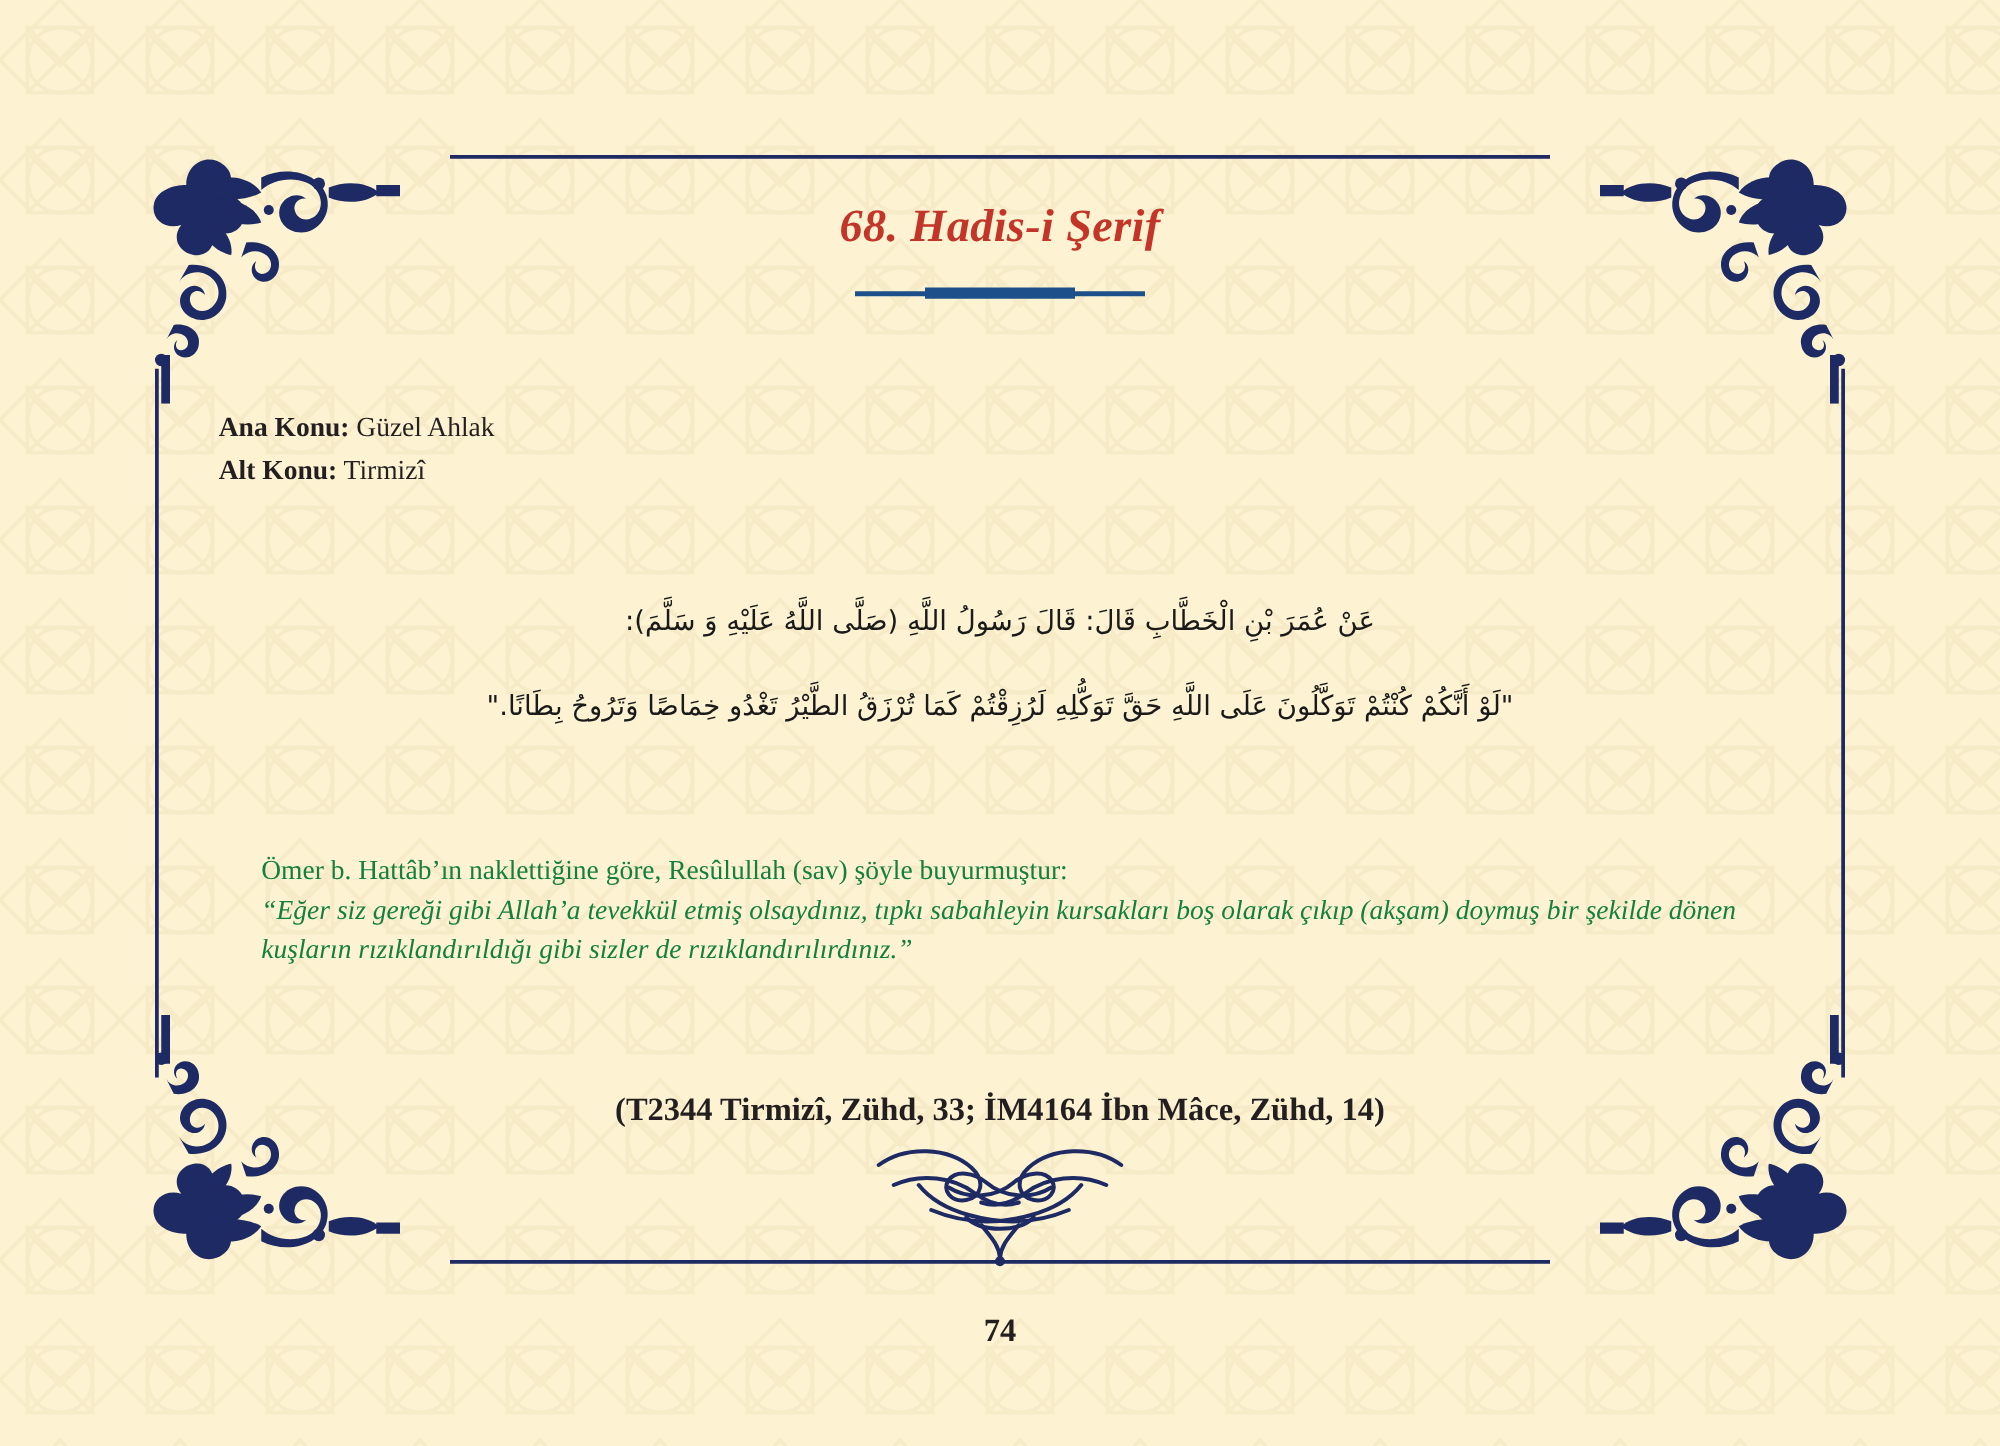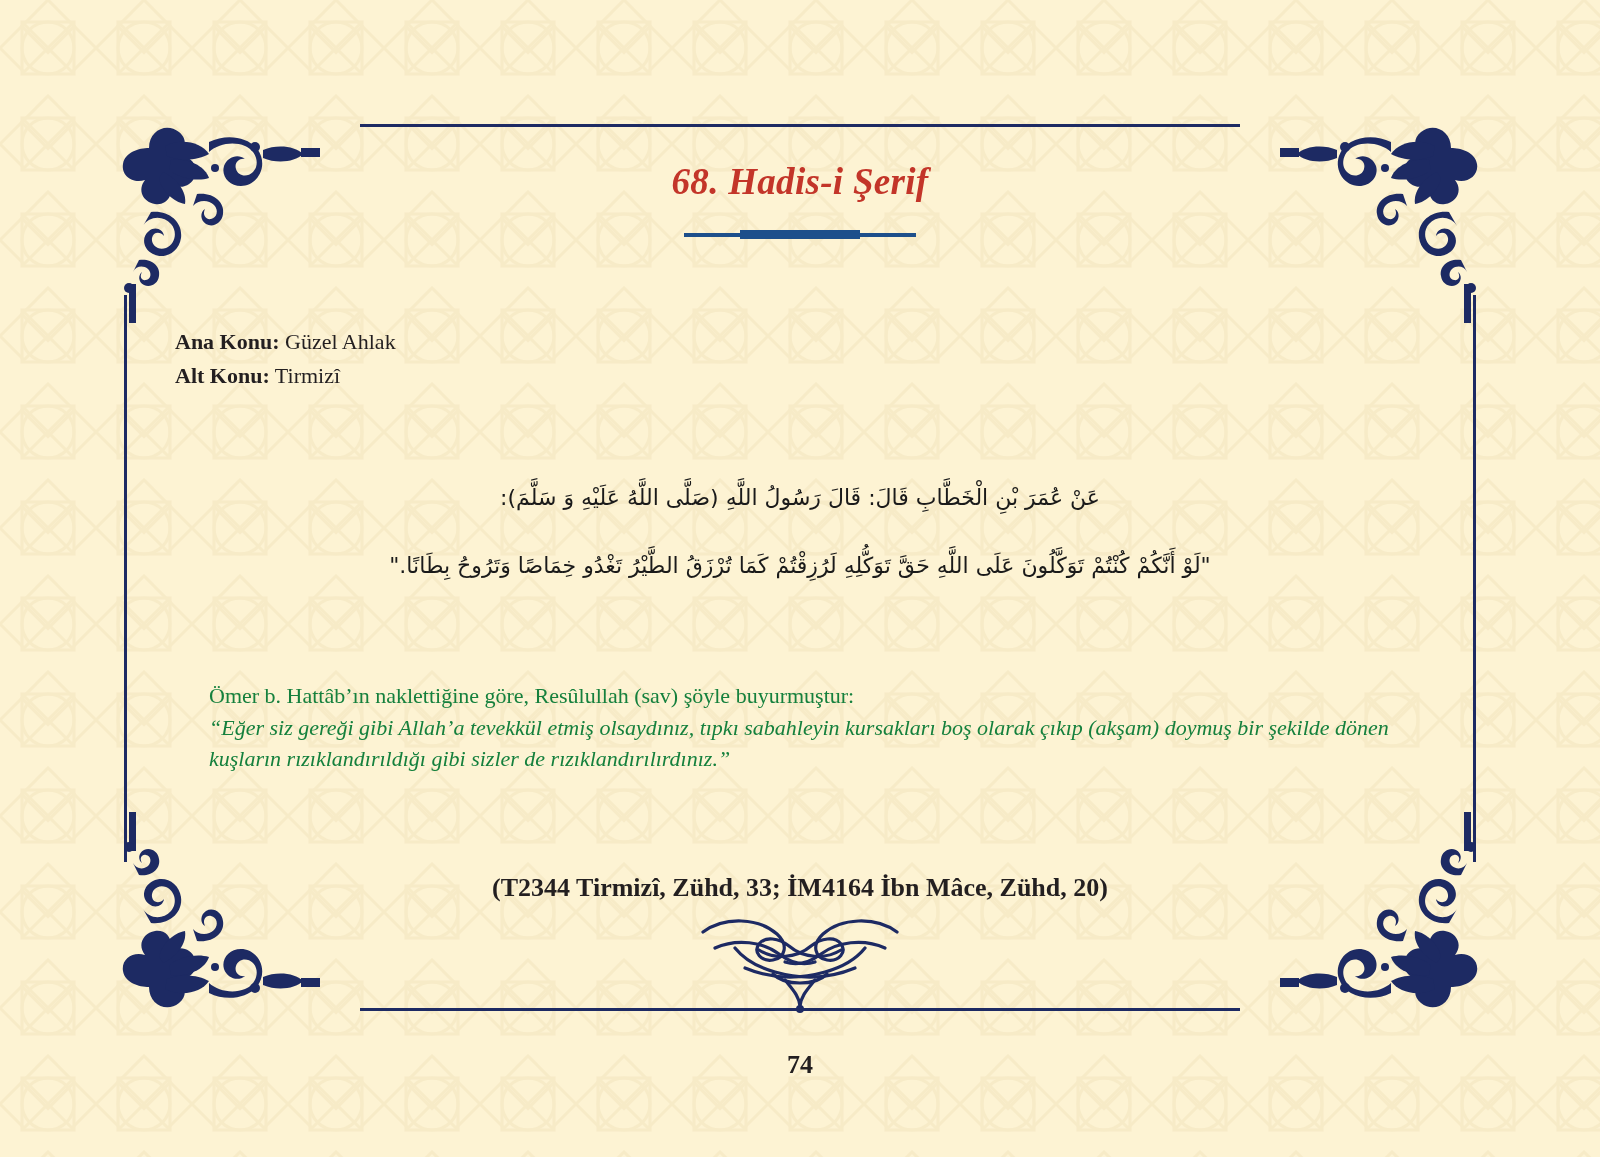--- a/index.html
+++ b/index.html
@@ -353,21 +353,21 @@
   <div class="arabic">
     <span class="a-line">عَنْ عُمَرَ بْنِ الْخَطَّابِ قَالَ: قَالَ رَسُولُ اللَّهِ (صَلَّى اللَّهُ عَلَيْهِ وَ سَلَّمَ):</span>
     <span class="a-line">"لَوْ أَنَّكُمْ كُنْتُمْ تَوَكَّلُونَ عَلَى اللَّهِ حَقَّ تَوَكُّلِهِ لَرُزِقْتُمْ كَمَا تُرْزَقُ الطَّيْرُ تَغْدُو خِمَاصًا وَتَرُوحُ بِطَانًا."</span>
   </div>
 
   <div class="translation">
     <span class="intro">Ömer b. Hattâb’ın naklettiğine göre, Resûlullah (sav) şöyle buyurmuştur:</span>
     <span class="quote">“Eğer siz gereği gibi Allah’a tevekkül etmiş olsaydınız, tıpkı sabahleyin kursakları boş olarak çıkıp (akşam) doymuş bir şekilde dönen kuşların rızıklandırıldığı gibi sizler de rızıklandırılırdınız.”</span>
   </div>
 
-  <div class="citation">(T2344 Tirmizî, Zühd, 33; İM4164 İbn Mâce, Zühd, 20)</div>
+  <div class="citation">(T2344 Tirmizî, Zühd, 33; İM4164 İbn Mâce, Zühd, 14)</div>
 
   <div class="flourish">
     <svg viewBox="0 0 230 105" aria-hidden="true">
       <g fill="none" stroke="#1d2a63" stroke-width="3.2" stroke-linecap="round">
         <path d="M18 22 C40 6 74 8 92 24 C104 35 100 48 88 50 C76 52 68 42 74 34
                  C80 26 94 28 104 36 C118 48 140 50 156 40"></path>
         <path d="M212 22 C190 6 156 8 138 24 C126 35 130 48 142 50 C154 52 162 42 156 34
                  C150 26 136 28 126 36 C112 48 90 50 74 40"></path>
         <path d="M30 38 C52 28 78 32 94 44 C106 53 118 56 130 52"></path>
         <path d="M200 38 C178 28 152 32 136 44 C124 53 112 56 100 52"></path>

